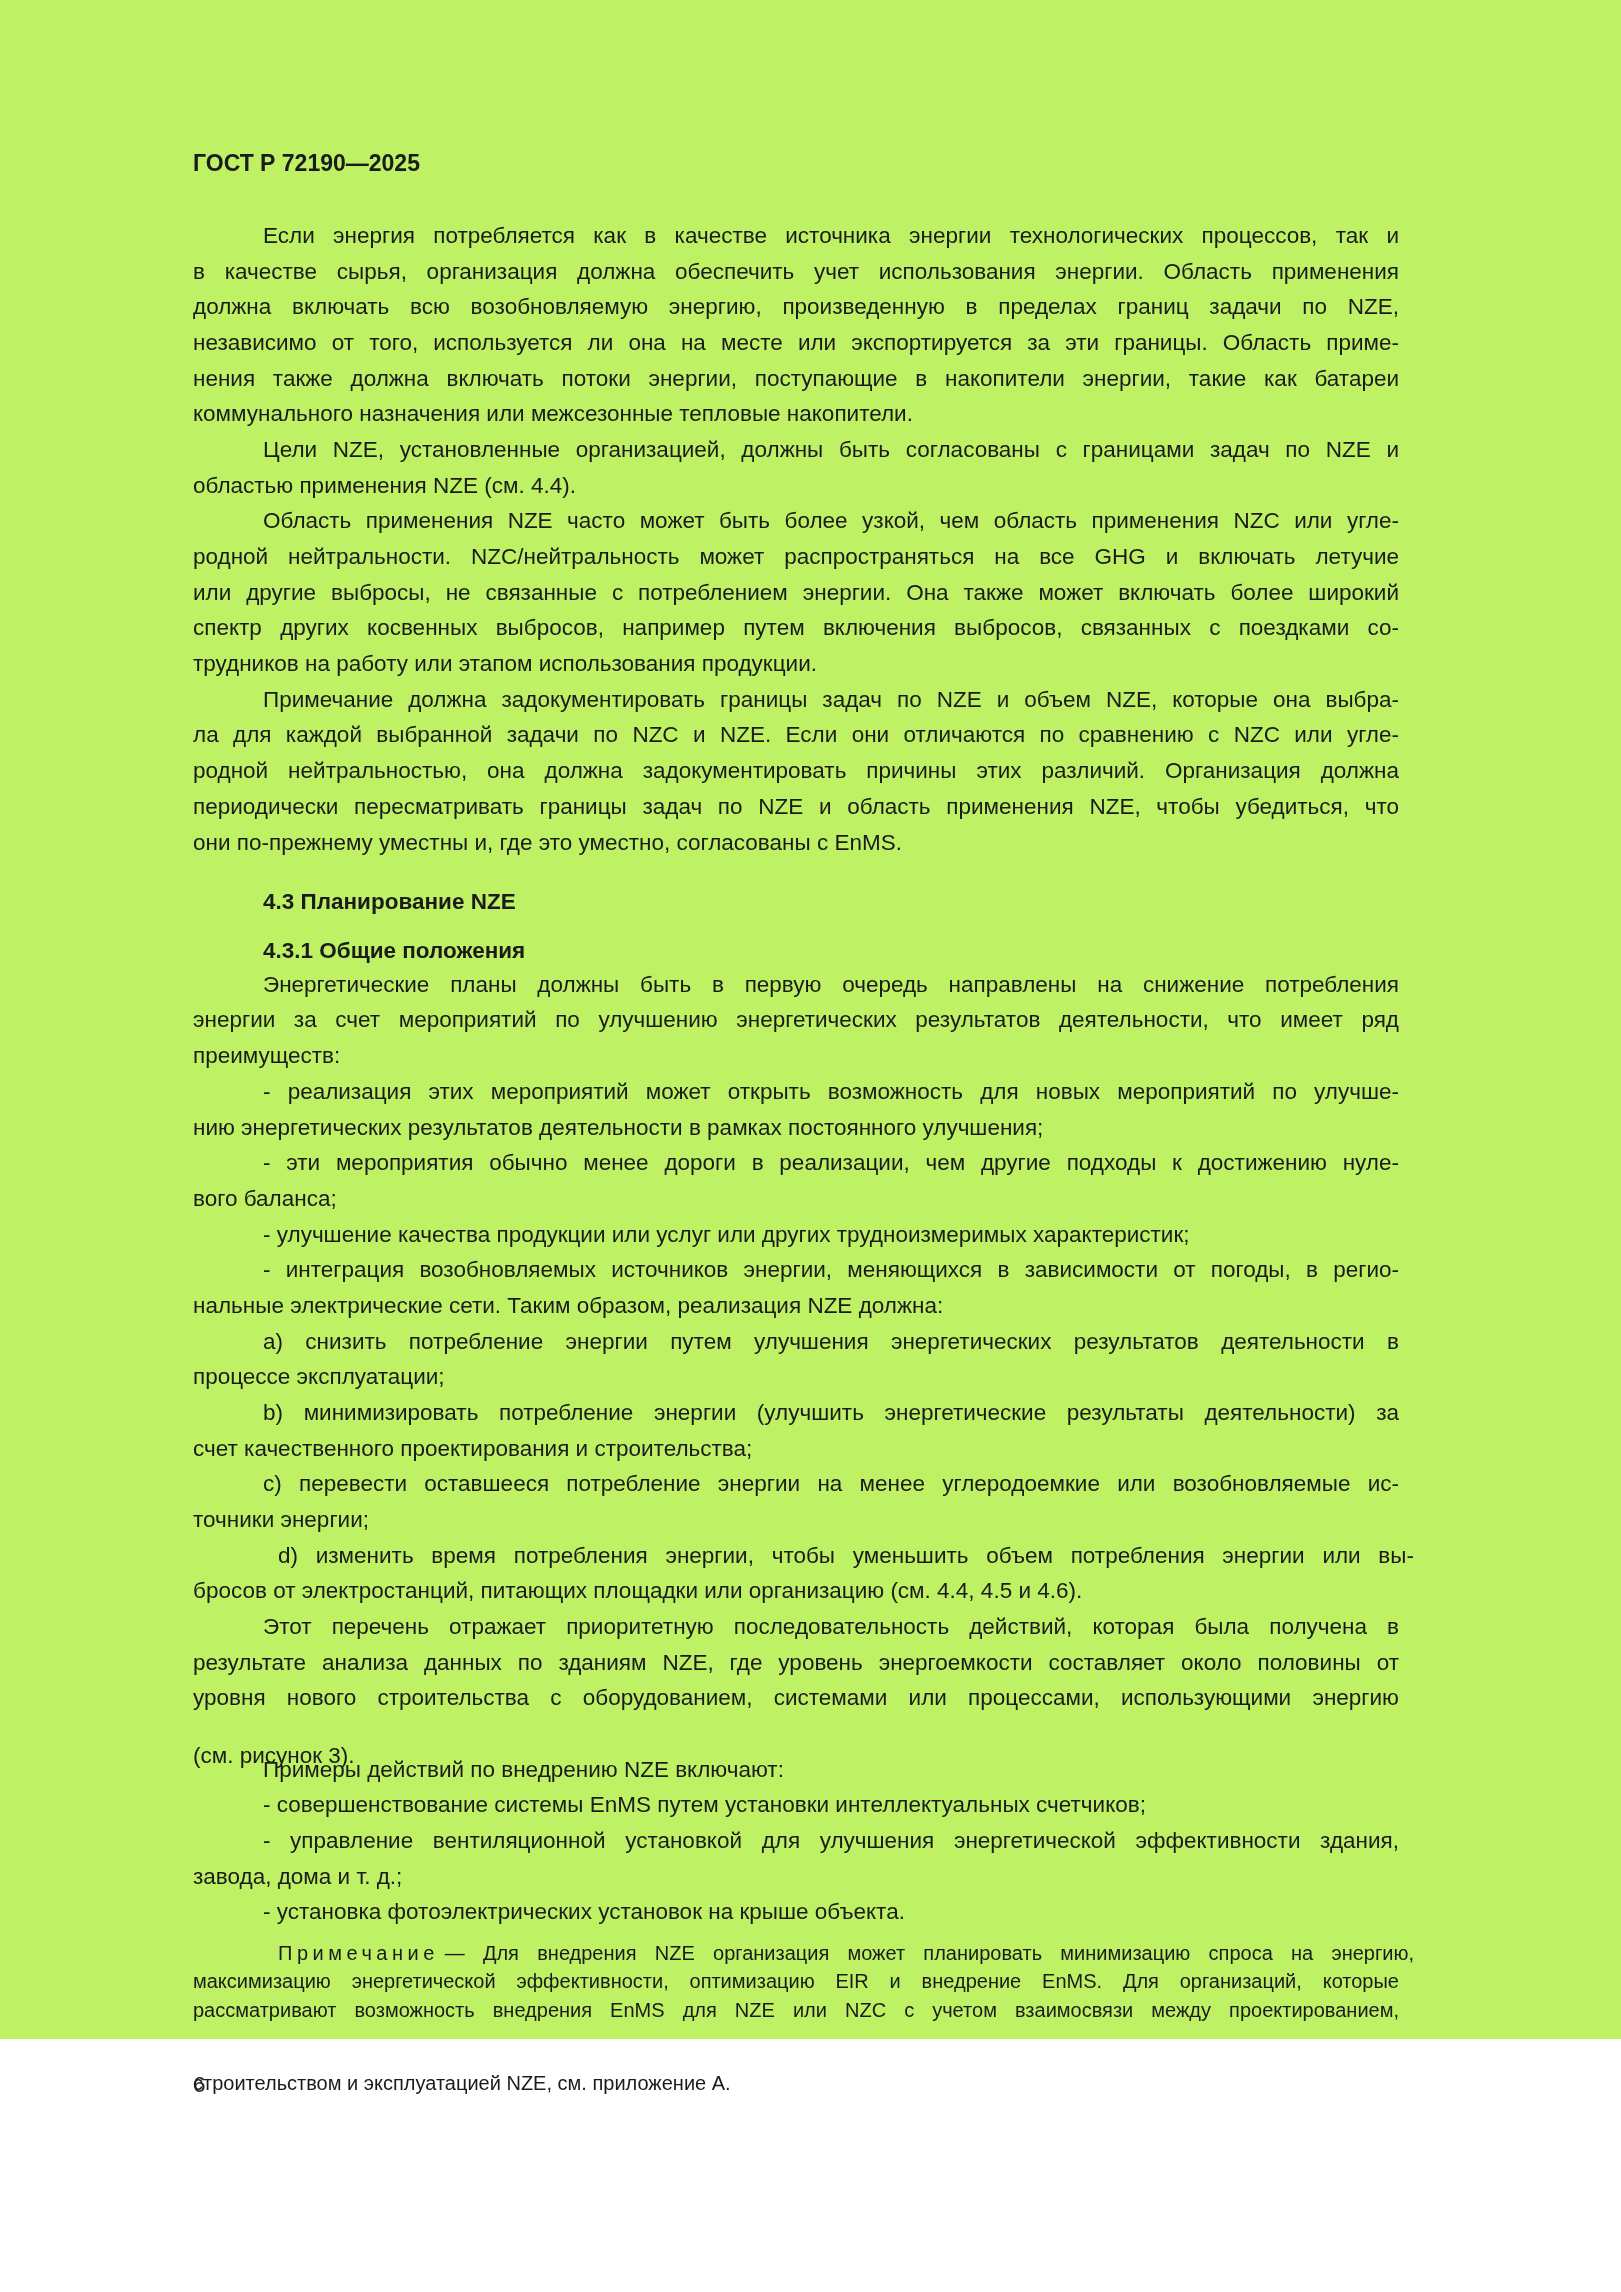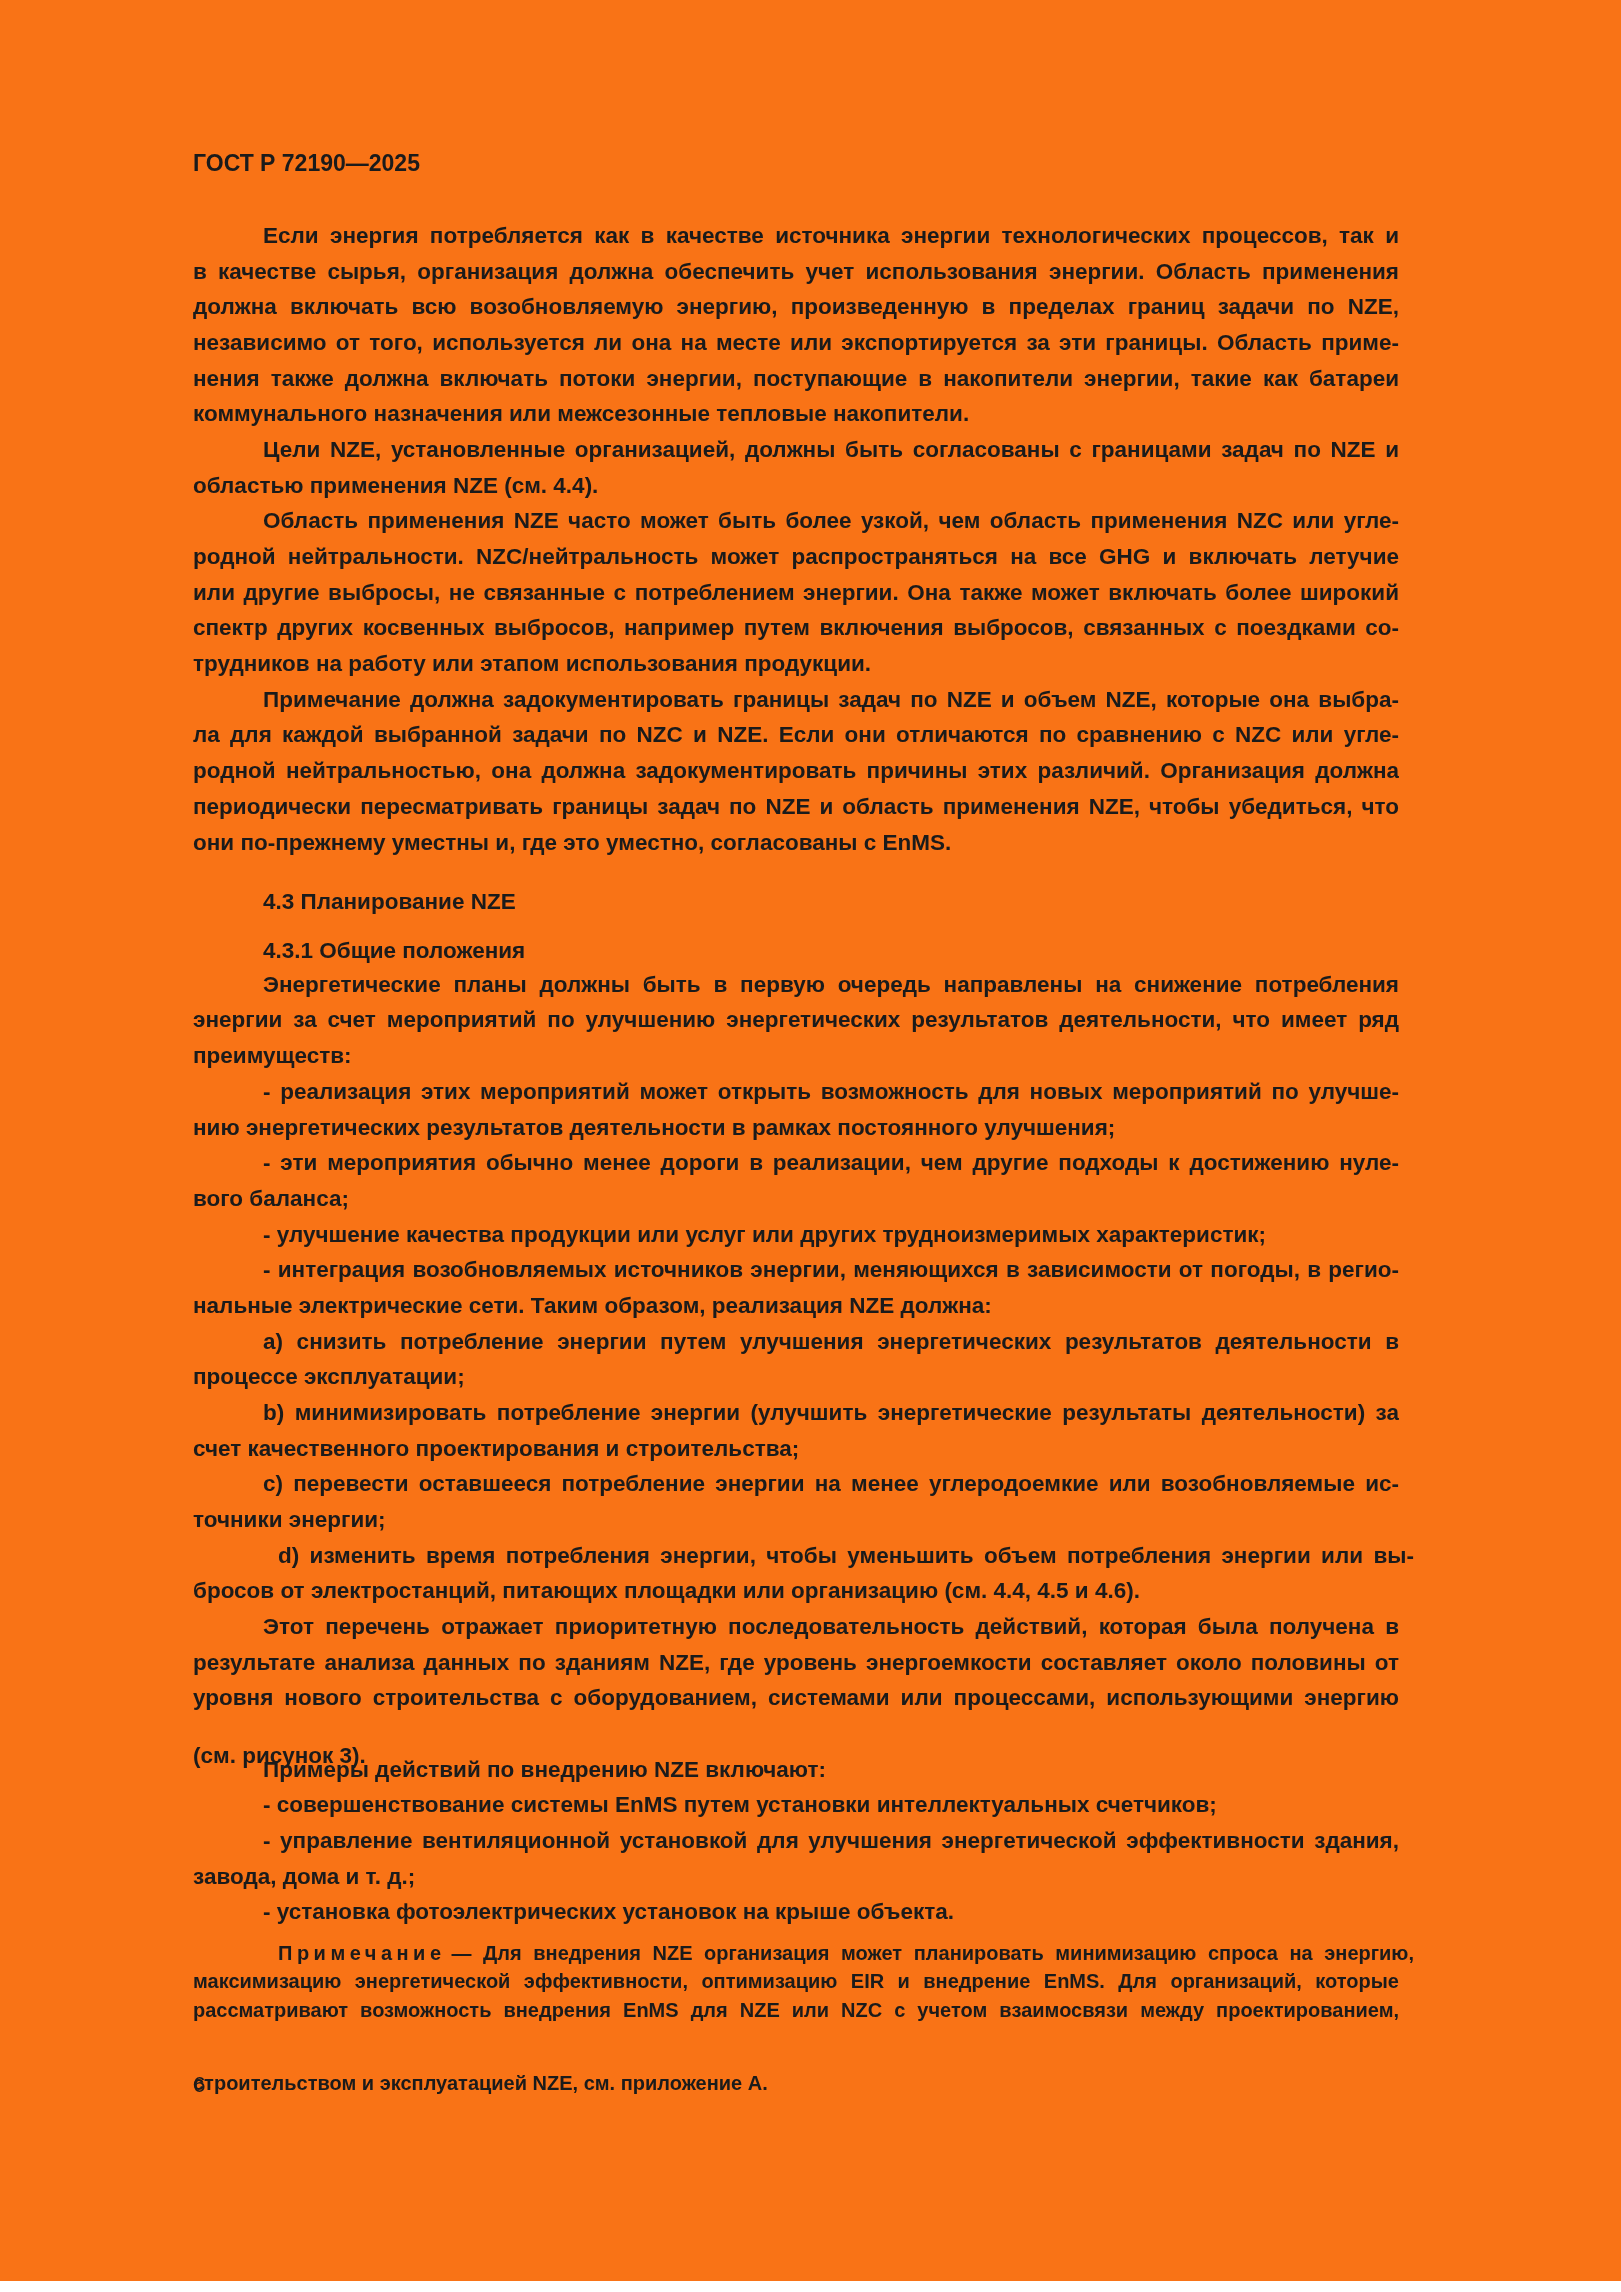--- a/index.html
+++ b/index.html
@@ -1,26 +1,25 @@
 <!DOCTYPE html>
 <html><head>
 <meta charset="utf-8">
 <style>
   html, body { margin: 0; padding: 0; background: #ffffff; }
   body { width: 1621px; height: 2293px; position: relative; overflow: hidden; }
-  #page { position: absolute; left: 0; top: 0; width: 1621px; height: 2281px; background: #f97316; color: #1b1b1b; }
+  #page { position: absolute; left: 0; top: 0; width: 1621px; height: 2039px; background: #bef264; color: #1b1b1b; }
   .ln {
     position: absolute;
     font-family: "Liberation Sans", sans-serif;
     font-size: 22.5px;
     line-height: 35px;
     height: 35px;
     white-space: nowrap;
     color: #1b1b1b;
-    font-weight: bold;
   }
   .ln.just { text-align: justify; text-align-last: justify; white-space: normal; overflow: hidden; }
   .ln.bold { font-weight: bold; }
   .ln.note { font-size: 20px; line-height: 28px; height: 28px; }
   .note-label { letter-spacing: 4.5px; margin-right: 5.9px; }
   #doc-header { position: absolute; left: 193px; top: 148px; font-family: "Liberation Sans", sans-serif; font-weight: bold; font-size: 23px; line-height: 31px; color: #1b1b1b; white-space: nowrap; }
   #page-number { position: absolute; left: 193px; top: 2067px; font-family: "Liberation Sans", sans-serif; font-size: 22.5px; line-height: 35px; color: #1b1b1b; }
 </style>
 </head>
 <body>

